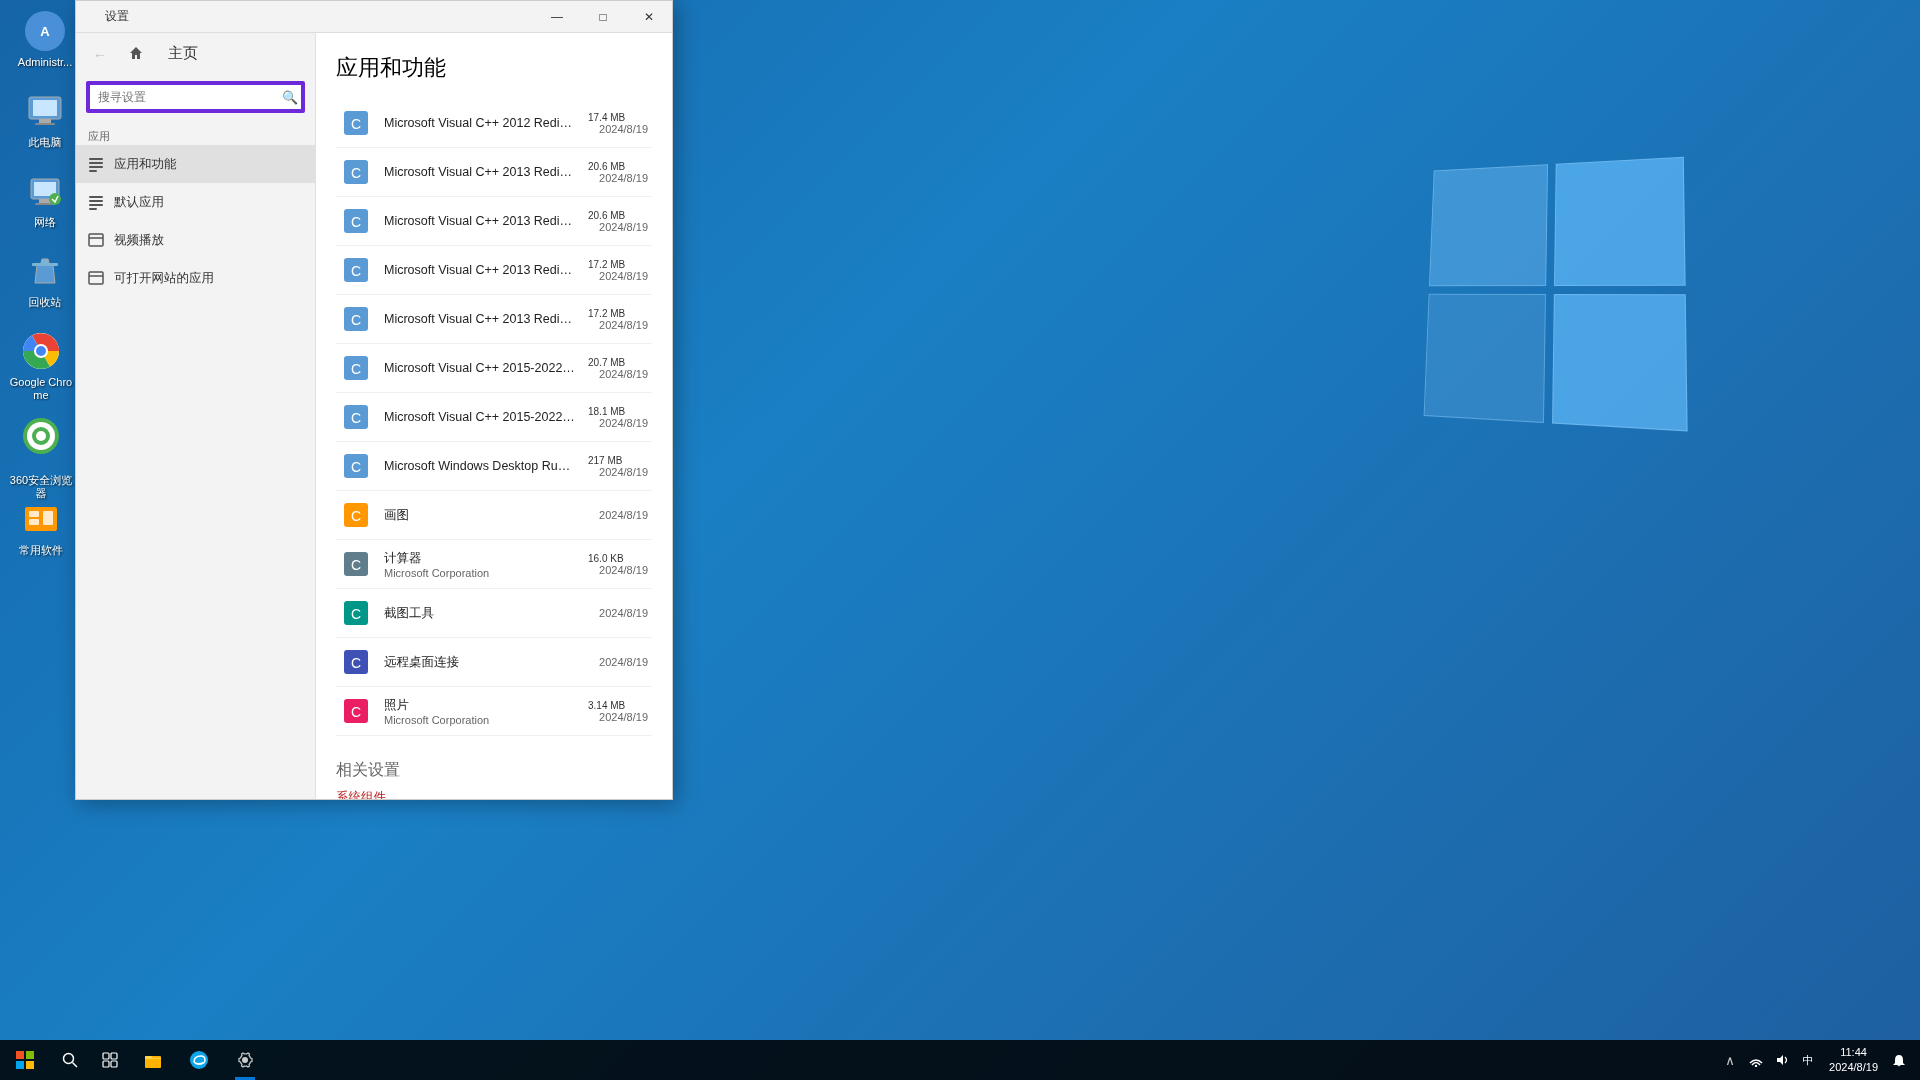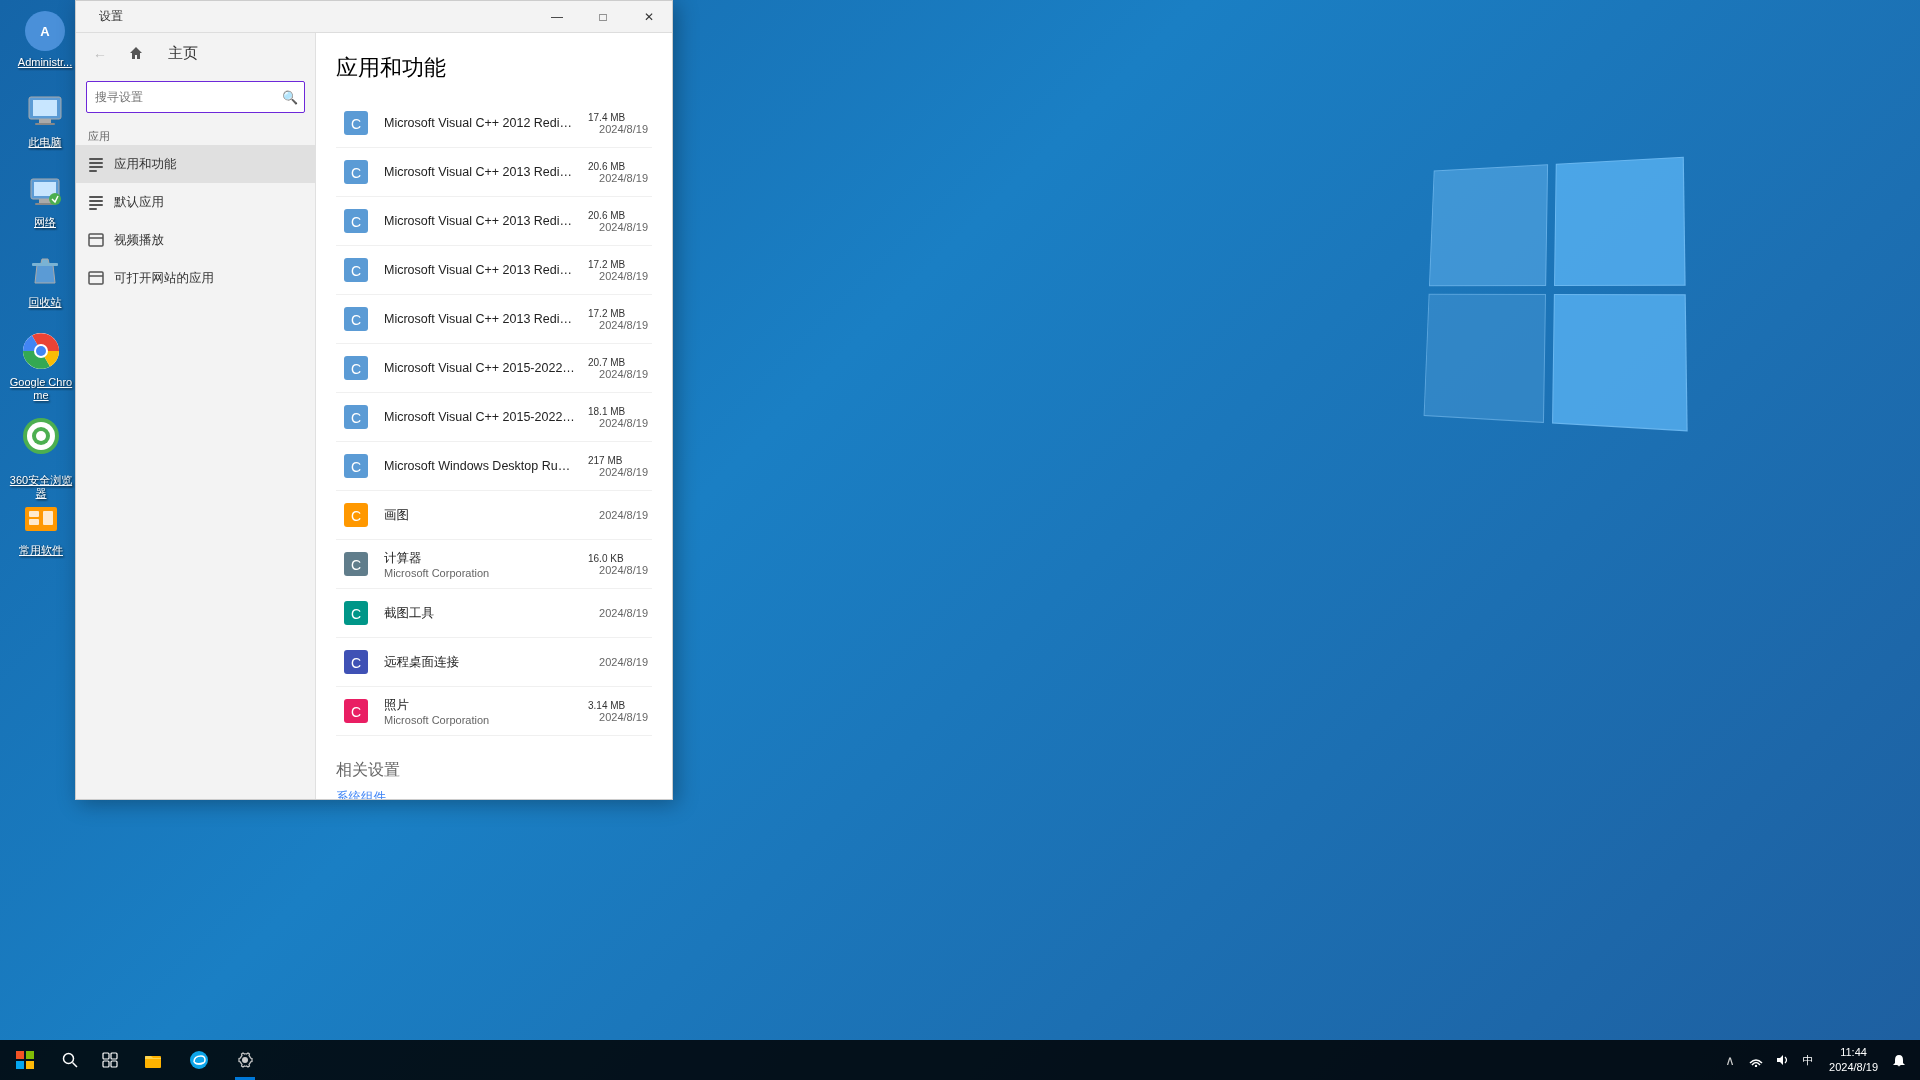--- a/index.html
+++ b/index.html
@@ -58,21 +58,20 @@
       display: flex;
       align-items: center;
       justify-content: center;
     }
     .desktop-icon .icon-label {
       color: #fff;
       font-size: 11px;
       text-shadow: 1px 1px 2px rgba(0,0,0,0.8);
       line-height: 1.2;
       word-break: break-all;
-      text-decoration: underline;
     }
 
     
     .taskbar {
       position: absolute;
       bottom: 0;
       left: 0;
       width: 100%;
       height: 40px;
       background: rgba(0,0,0,0.85);
@@ -177,21 +176,21 @@
       background: #f3f3f3;
       display: flex;
       align-items: center;
       border-bottom: 1px solid #ddd;
       flex-shrink: 0;
     }
     .window-title-text {
       font-size: 12px;
       color: #333;
       flex: 1;
-      padding-left: 23px;
+      padding-left: 29px;
     }
     .window-controls {
       display: flex;
     }
     .window-btn {
       width: 46px;
       height: 32px;
       display: flex;
       align-items: center;
       justify-content: center;
@@ -241,21 +240,21 @@
       padding: 4px 12px;
       font-weight: 400;
     }
     .search-box {
       margin: 8px 10px;
       position: relative;
     }
     .search-box input {
       width: 100%;
       height: 32px;
-      border: 1px solid #6d28d9;
+      border: 4px solid #6d28d9;
       border-radius: 2px;
       padding: 0 30px 0 8px;
       font-size: 12px;
       outline: none;
       background: #fff;
       color: #333;
     }
     .search-icon-btn {
       position: absolute;
       right: 6px;
@@ -360,21 +359,21 @@
 
     .related-section {
       margin-top: 24px;
     }
     .related-title {
       font-size: 16px;
       color: #666;
       margin-bottom: 6px;
     }
     .related-link {
-      color: #3b82f6;
+      color: #b91c1c;
       font-size: 12.5px;
       cursor: pointer;
       text-decoration: none;
     }
   </style>
 </head>
 <body>
 
 <div class="desktop">
 

